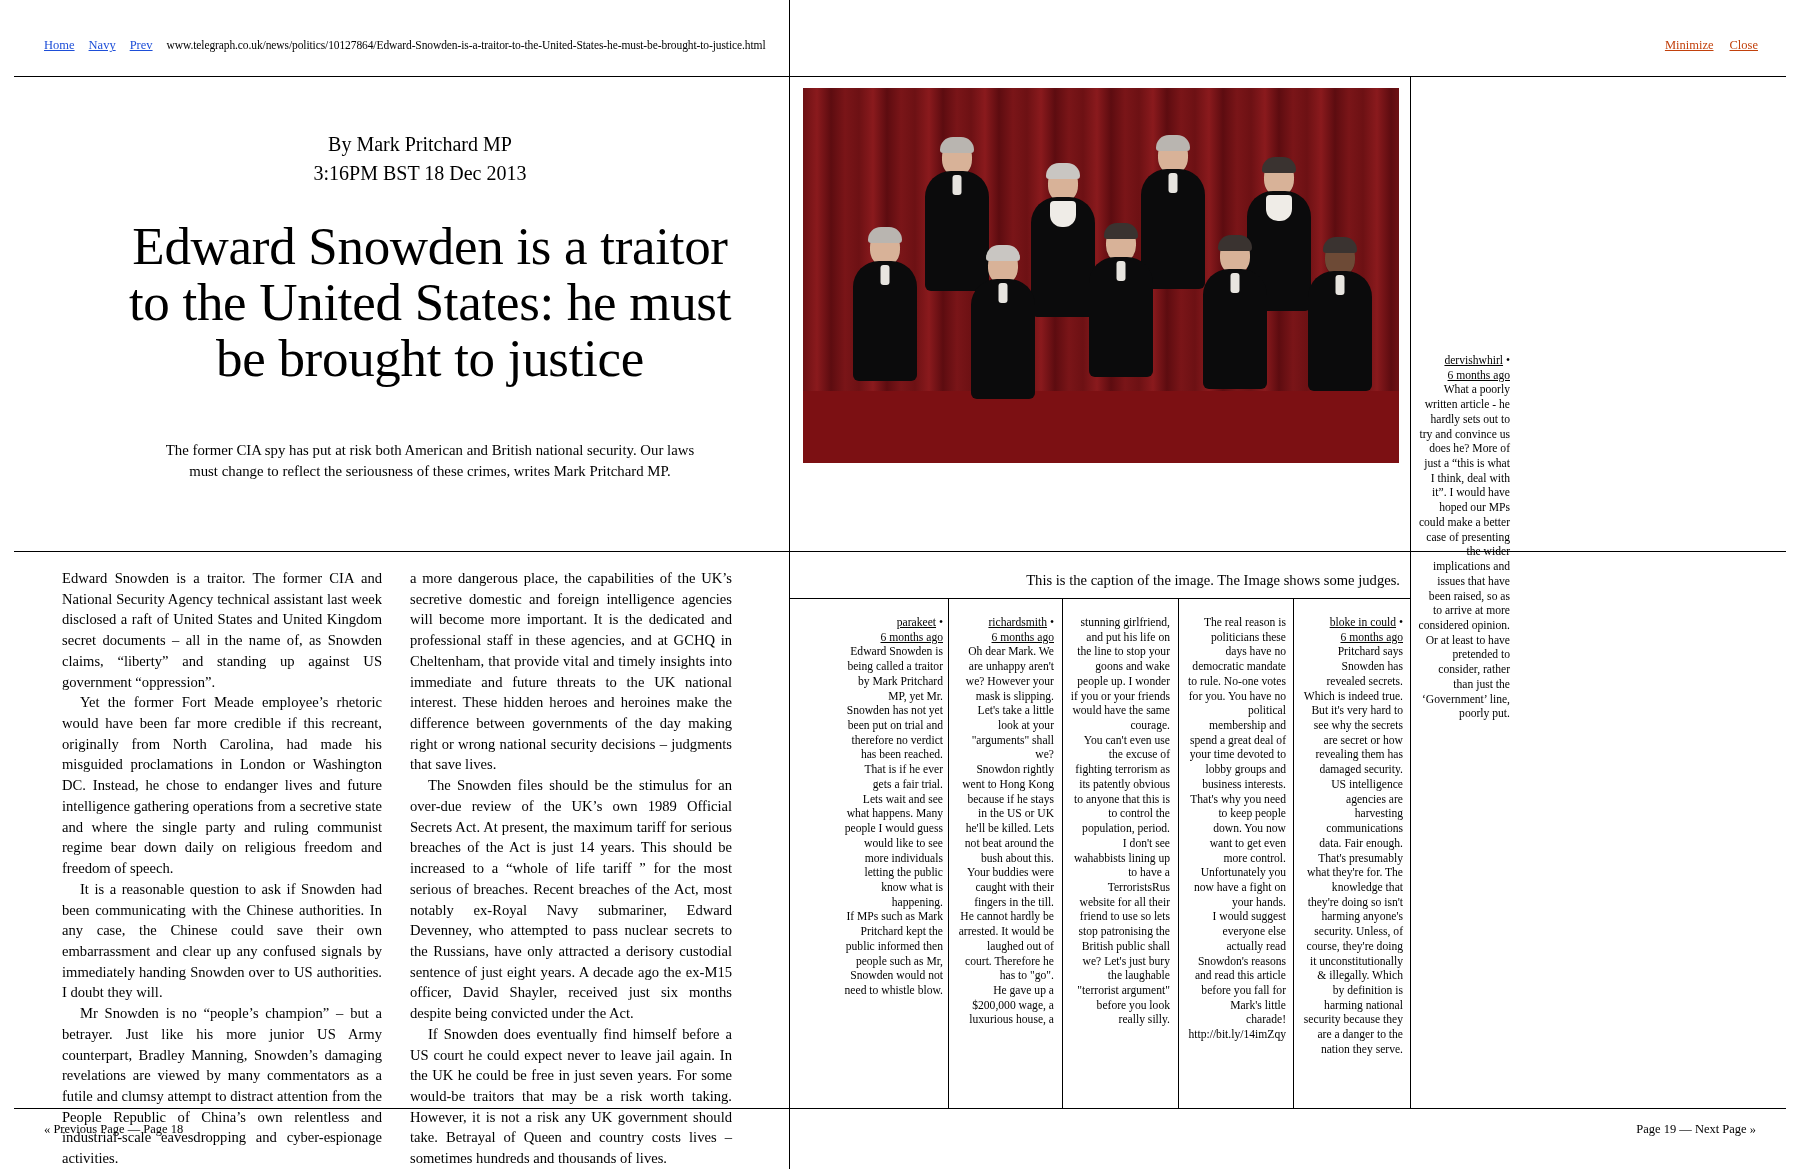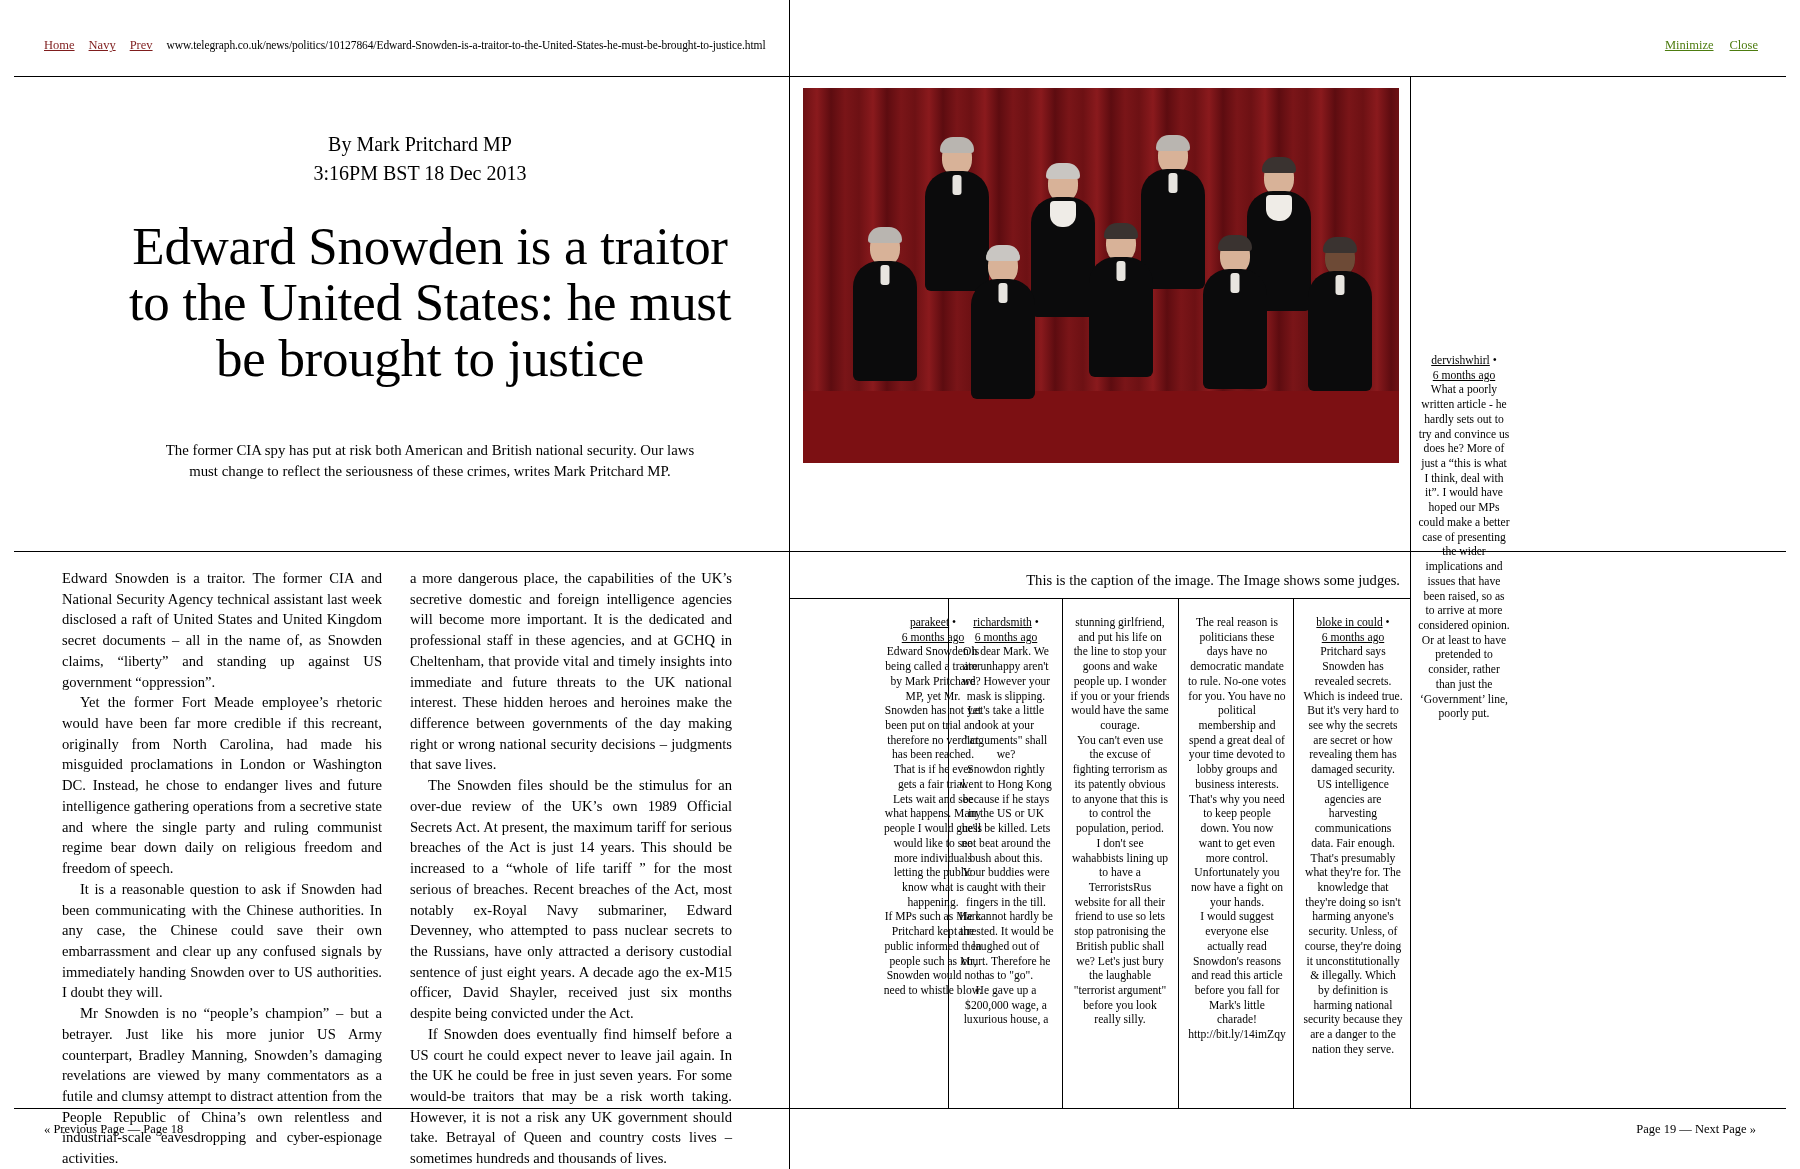--- a/index.html
+++ b/index.html
@@ -31,39 +31,39 @@
   }
   .chrome-left {
     position: absolute;
     left: 44px;
     top: 38px;
     font-size: 12.5px;
     font-family: "Liberation Serif", serif;
     white-space: nowrap;
   }
   .chrome-left a {
-    color: #7f1d1d;
+    color: #1d4ed8;
     text-decoration: underline;
     margin-right: 14px;
   }
   .chrome-url {
     color: #000;
     text-decoration: none;
     font-size: 11.5px;
     letter-spacing: -0.1px;
   }
   .chrome-right {
     position: absolute;
     right: 42px;
     top: 38px;
     font-size: 12.5px;
     white-space: nowrap;
   }
   .chrome-right a {
-    color: #4d7c0f;
+    color: #c2410c;
     text-decoration: underline;
     margin-left: 16px;
     margin-top: 24px;
   }
 
   
   .rule-h {
     position: absolute;
     background: #000;
     height: 1px;
@@ -142,35 +142,35 @@
     text-align: right;
     font-size: 14.6px;
     line-height: 1.4;
   }
 
   
   .comment {
     position: absolute;
     font-size: 11.6px;
     line-height: 1.27;
-    text-align: center;
+    text-align: right;
   }
   .comment .cuser {
     text-decoration: underline;
     display: inline;
   }
   .comment .cbullet { display: inline; }
   .comment .ctime {
     text-decoration: underline;
     display: block;
   }
   .comment .cbody { display: block; }
 
   #cmt-side { left: 1418px; top: 354px; width: 92px; }
-  #cmt-1 { left: 843px; top: 616px; width: 100px; margin-left: 40px; }
+  #cmt-1 { left: 843px; top: 616px; width: 100px; }
   #cmt-2 { left: 958px; top: 616px; width: 96px; }
   #cmt-3 { left: 1070px; top: 616px; width: 100px; }
   #cmt-4 { left: 1188px; top: 616px; width: 98px; }
   #cmt-5 { left: 1303px; top: 616px; width: 100px; }
 
   
   .footer-left {
     position: absolute;
     left: 44px;
     bottom: 32px;

